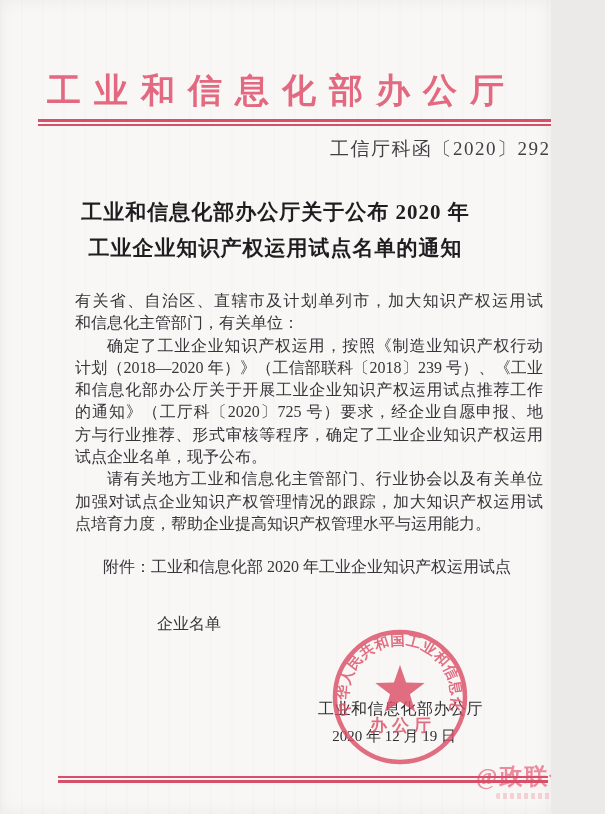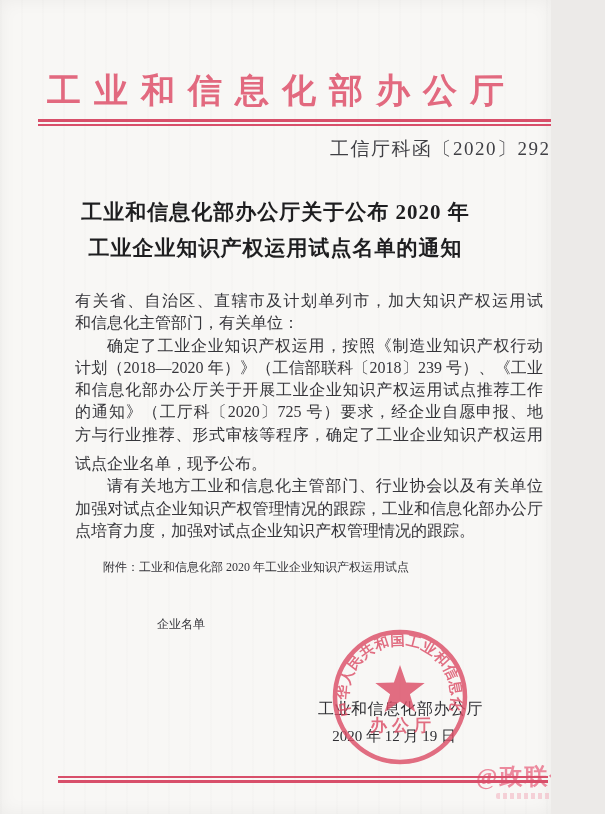--- a/index.html
+++ b/index.html
@@ -53,21 +53,21 @@
     white-space:nowrap;
   }
   .fill{
     white-space:normal;
     text-align:justify;text-align-last:justify;
   }
   .indent{padding-left:32px;}
   .indent.fill{padding-left:0;text-indent:32px;}
   .attachment{
     position:absolute;top:556px;left:75px;width:468px;
-    font-size:12px;color:#35353a;
+    font-size:16px;color:#35353a;
   }
   .attachment .att-1{padding-left:28px;height:22.3px;line-height:22.3px;}
   .attachment .att-2{padding-left:82px;height:22.3px;line-height:22.3px;margin-top:35px;}
   
   .sig-org{
     position:absolute;top:699px;left:318px;width:162px;
     font-size:16px;color:#2f2f33;
     letter-spacing:0.5px;white-space:nowrap;
   }
   .sig-date{
@@ -112,24 +112,24 @@
   </div>
 
   <div class="body-text">
     <div class="line fill">有关省、自治区、直辖市及计划单列市，加大知识产权运用试</div>
     <div class="line">和信息化主管部门，有关单位：</div>
     <div class="line indent fill">确定了工业企业知识产权运用，按照《制造业知识产权行动</div>
     <div class="line fill">计划（2018—2020 年）》（工信部联科〔2018〕239 号）、《工业</div>
     <div class="line fill">和信息化部办公厅关于开展工业企业知识产权运用试点推荐工作</div>
     <div class="line fill">的通知》（工厅科〔2020〕725 号）要求，经企业自愿申报、地</div>
     <div class="line fill">方与行业推荐、形式审核等程序，确定了工业企业知识产权运用</div>
-    <div class="line indent" style="padding-left:0;margin-top:7px;">试点企业名单，现予公布。</div>
+    <div class="line indent" style="padding-left:0;">试点企业名单，现予公布。</div>
     <div class="line indent fill">请有关地方工业和信息化主管部门、行业协会以及有关单位</div>
-    <div class="line fill">加强对试点企业知识产权管理情况的跟踪，工业和信息化部办公厅</div>
-    <div class="line">点培育力度，加强对试点企业知识产权管理情况的跟踪。</div>
+    <div class="line fill">加强对试点企业知识产权管理情况的跟踪，加大知识产权运用试</div>
+    <div class="line">点培育力度，帮助企业提高知识产权管理水平与运用能力。</div>
   </div>
 
   <div class="attachment">
     <div class="att-1">附件：工业和信息化部 2020 年工业企业知识产权运用试点</div>
     <div class="att-2">企业名单</div>
   </div>
 
   <div class="sig-org">工业和信息化部办公厅</div>
   <div class="sig-date">2020 年 12 月 19 日</div>
 

